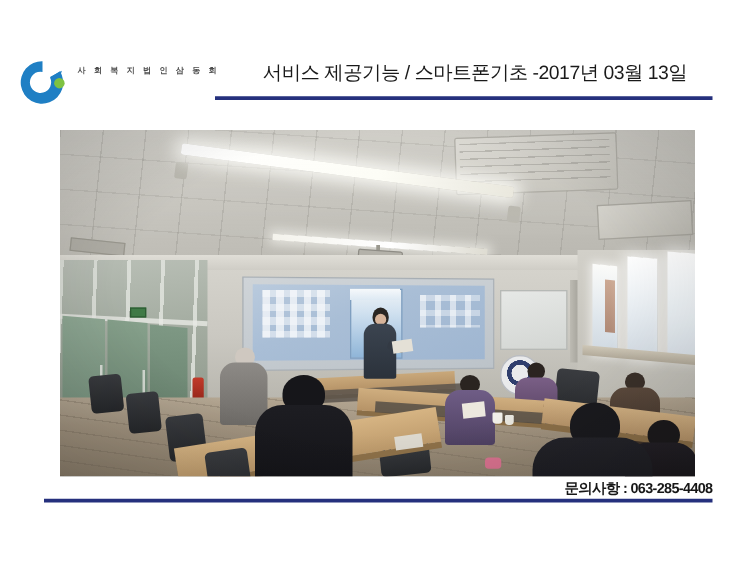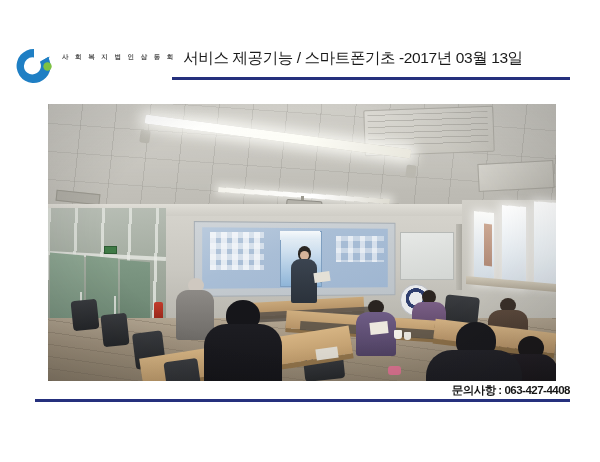--- a/index.html
+++ b/index.html
@@ -54,21 +54,21 @@
     color: #111111;
     letter-spacing: -0.6px;
     white-space: nowrap;
     line-height: 17px;
     margin-top: 1px;
   }
 
   
   #title-text {
     position: absolute;
-    left: 153px;
+    left: 180px;
     top: 48px;
     width: 400px;
     text-align: center;
     font-size: 15.5px;
     color: #1a1a1a;
     letter-spacing: -0.4px;
     white-space: nowrap;
     font-weight: normal;
   }
   #title-rule {
@@ -530,16 +530,16 @@
 
     <div class="ph" id="p7-head"></div>
     <div class="ph" id="p7-body"></div>
     <div class="ph" id="p3-head"></div>
     <div class="ph" id="p3-body"></div>
 
     <div class="ph" id="photo-haze"></div>
     <div class="ph" id="photo-vignette"></div>
   </div>
 
-  <div id="footer-contact">문의사항 : 063-427-4408</div>
+  <div id="footer-contact">문의사항 : 063-285-4408</div>
   <div id="footer-rule"></div>
 
 </div>
 
 </body></html>

